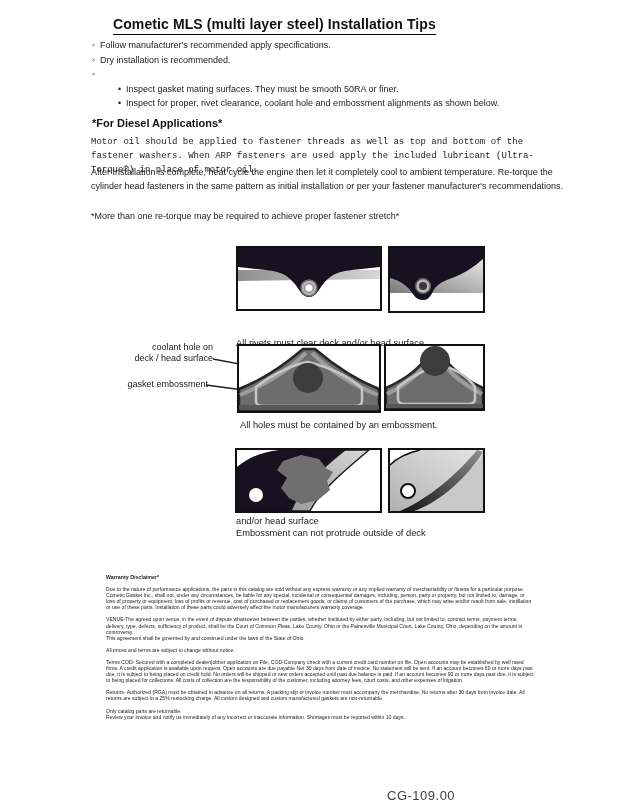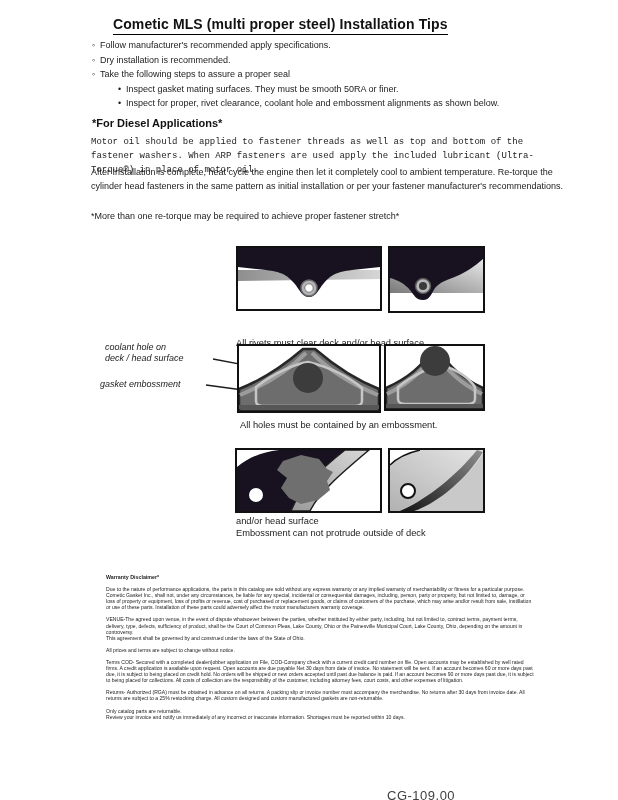--- a/index.html
+++ b/index.html
@@ -13,49 +13,48 @@
   .bullets{left:92px;top:38px;width:470px;font-size:9px;line-height:14.6px;color:#1c1c1c;}
   .bline{display:flex;}
   .bline .mk{width:8px;flex:0 0 8px;}
   .bline.sub{padding-left:26px;}
   
   .dheading{left:92px;top:117px;font-size:11px;font-weight:bold;color:#111;}
   .dpara{left:91px;width:472px;font-size:9px;line-height:14px;color:#1c1c1c;}
   
   .rw{font-size:17px;letter-spacing:.8px;color:#111;text-align:left;margin-top:22px;}
   .cap{font-size:9.3px;color:#1b1b1b;line-height:12px;}
-  .callout{font-size:9px;line-height:10.5px;color:#1b1b1b;text-align:left;font-style:italic;}
+  .callout{font-size:9px;line-height:10.5px;color:#1b1b1b;text-align:right;}
   .dbox{position:absolute;}
   .dbox svg{display:block;width:100%;height:100%;}
   
   .disc{left:106px;top:574px;width:428px;font-size:5.1px;line-height:6.1px;color:#222;}
   .disc .h{font-weight:bold;font-size:5.3px;margin:0 0 6px 0;}
   .disc p{margin:0 0 6px 0;}
   .disc p.nogap{margin-bottom:0;}
   .footer-code{left:387px;top:788px;font-size:13px;letter-spacing:.5px;color:#404040;}
 </style>
 </head>
 <body>
 
 <div class="page">
 
-  <div class="abs title">Cometic MLS (multi proper steel) Installation Tips</div>
+  <div class="abs title">Cometic MLS (multi layer steel) Installation Tips</div>
 
   <div class="abs bullets">
     <div class="bline">
       <span class="mk">◦</span>
       <span>Follow manufacturer's recommended apply specifications.</span>
     </div>
     <div class="bline">
       <span class="mk">◦</span>
       <span>Dry installation is recommended.</span>
     </div>
     <div class="bline">
       <span class="mk">◦</span>
-      <span>Take the following steps to assure a proper seal</span>
     </div>
     <div class="bline sub">
       <span class="mk">•</span>
       <span>Inspect gasket mating surfaces.  They must be smooth 50RA or finer.</span>
     </div>
     <div class="bline sub">
       <span class="mk">•</span>
       <span>Inspect for proper, rivet clearance, coolant hole and embossment alignments as shown below.</span>
     </div>
   </div>

